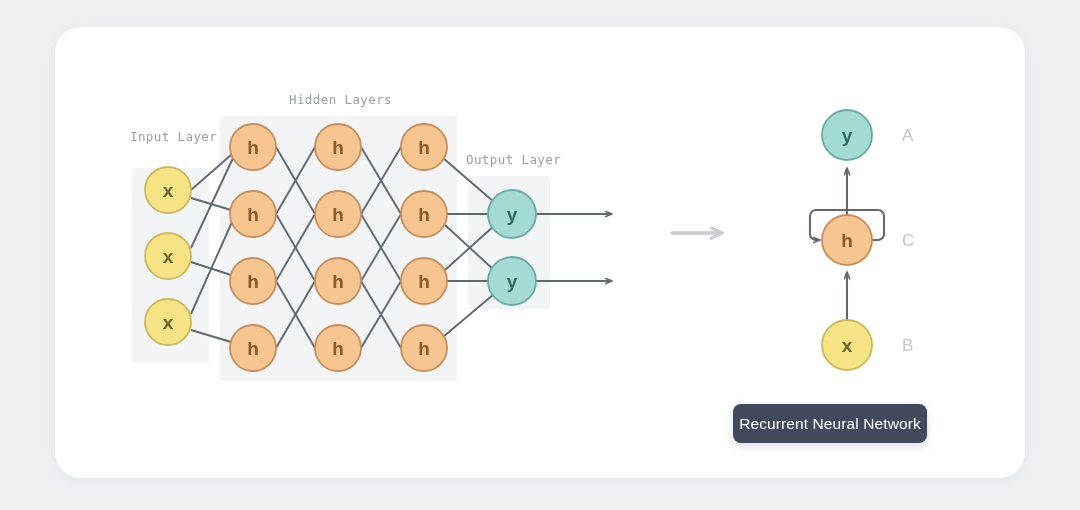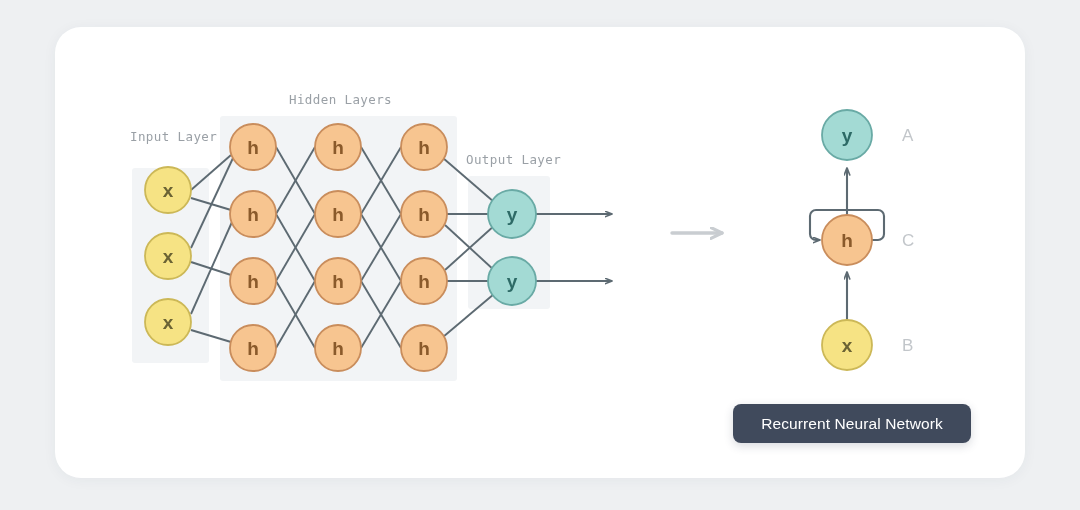--- a/index.html
+++ b/index.html
@@ -79,21 +79,21 @@
   .n-x  { fill: #f6e384; stroke: #ccb857; stroke-width: 1.8; }
   .t-x  { fill: #6b6334; }
   .n-h  { fill: #f7c590; stroke: #c98d5c; stroke-width: 1.8; }
   .t-h  { fill: #8a5a2b; }
   .n-y  { fill: #a3dad4; stroke: #69aaa5; stroke-width: 1.8; }
   .t-y  { fill: #2d6a66; }
   .badge {
     position: absolute;
     left: 733px;
     top: 404px;
-    width: 238px;
+    width: 194px;
     height: 39px;
     background: #404a5c;
     border-radius: 8px;
     display: flex;
     align-items: center;
     justify-content: center;
     box-shadow: 0 3px 10px rgba(40,50,70,0.18);
   }
   .badge-text {
     color: #ffffff;

